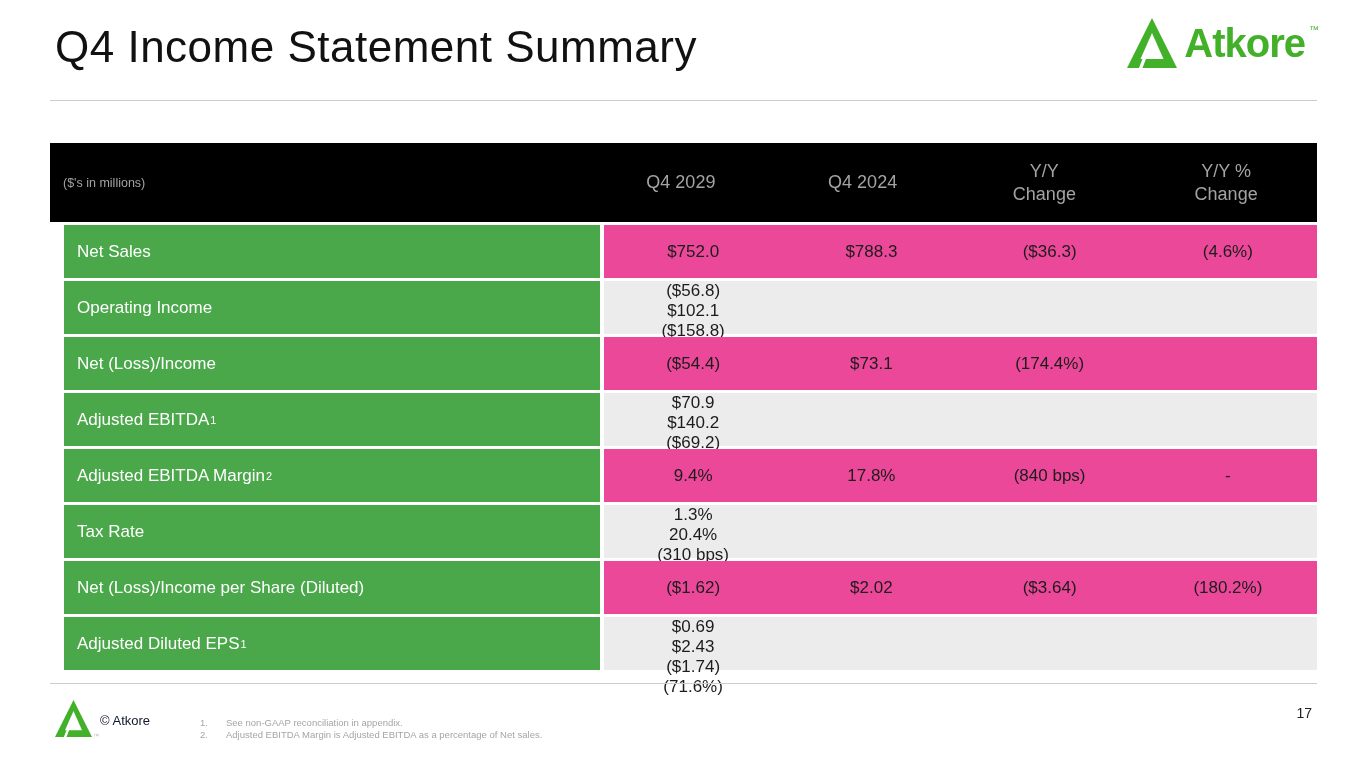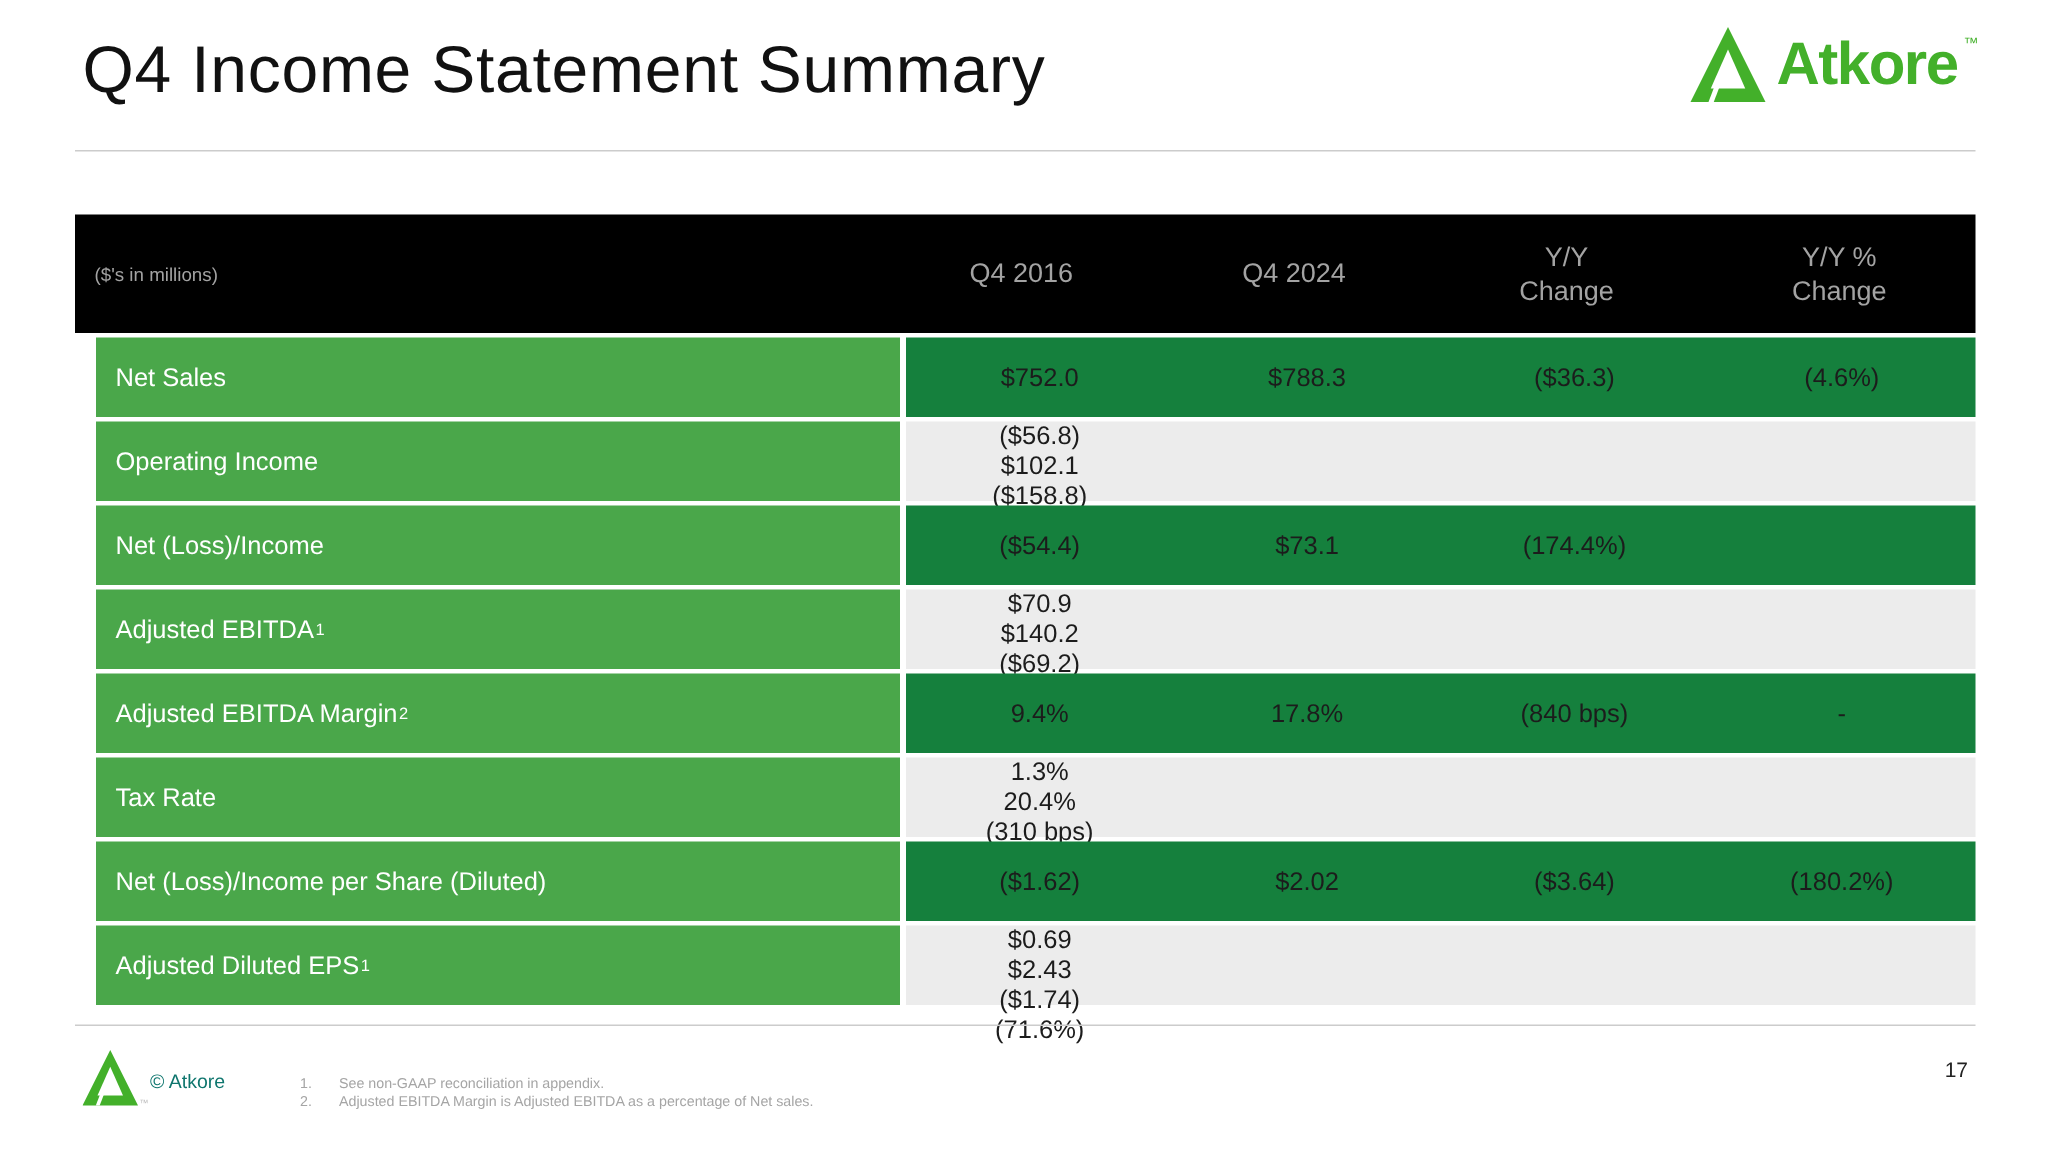--- a/index.html
+++ b/index.html
@@ -28,29 +28,29 @@
   .thead .units { width:540px; display:flex; align-items:center; padding-left:13px; font-size:12.5px; }
   .thead .cols { flex:1; display:flex; }
   .col-head { width:25%; display:flex; flex-direction:column; align-items:center; justify-content:center;
               font-size:18px; line-height:23px; text-align:center; }
   .col-head span:empty { display:none; }
 
   .trow { display:flex; height:53px; margin-top:3px;padding-left:14px; }
   .trow .label-cell { width:536px; background:var(--row-green); color:#fff; display:flex;
                       align-items:center; padding-left:13px; font-size:17px; }
   .trow .label-cell sup { font-size:11px; vertical-align:super; line-height:0; margin-left:1px; }
-  .stripe { flex:1; margin-left:4px; display:flex; background:#15803d; }
+  .stripe { flex:1; margin-left:4px; display:flex; background:#ec4899; }
   .trow.alt .stripe { background:var(--stripe-gray);flex-direction:column; }
   .val { width:25%; display:flex; align-items:center; justify-content:center;
          font-size:17px; color:#1c1c1c; }
 
   
   .footer-logo { position:absolute; left:55px; top:699px; width:37px; height:39px; }
   .footer-tm { position:absolute; left:93px; top:733px; font-size:6px; color:#bbb; }
-  .copyright { position:absolute; left:100px; top:713px; font-size:13px; color:#0f766e; }
+  .copyright { position:absolute; left:100px; top:713px; font-size:13px; color:#0f172a; }
   .footnotes { position:absolute; left:200px; top:717px; font-size:9.5px; color:#a5a5a5; line-height:11.5px; }
   .fn-num { display:inline-block; width:26px; }
   .page-num { position:absolute; right:53px; top:705px; font-size:14px; color:#222; }
 </style>
 </head>
 <body>
 
 <svg width="0" height="0" style="position:absolute">
   <defs>
     <g id="atkore-mark">
@@ -73,21 +73,21 @@
     <span class="tm">™</span>
   </div>
 
   <div class="rule rule-top"></div>
 
   <div class="ftable">
     <div class="thead">
       <div class="units">($'s in millions)</div>
       <div class="cols">
         <div class="col-head">
-          <span>Q4 2016</span>
+          <span>Q4 2029</span>
         </div>
         <div class="col-head">
           <span>Q4 2024</span>
         </div>
         <div class="col-head">
           <span>Y/Y</span>
             <span>Change</span>
         </div>
         <div class="col-head">
           <span>Y/Y %</span>

